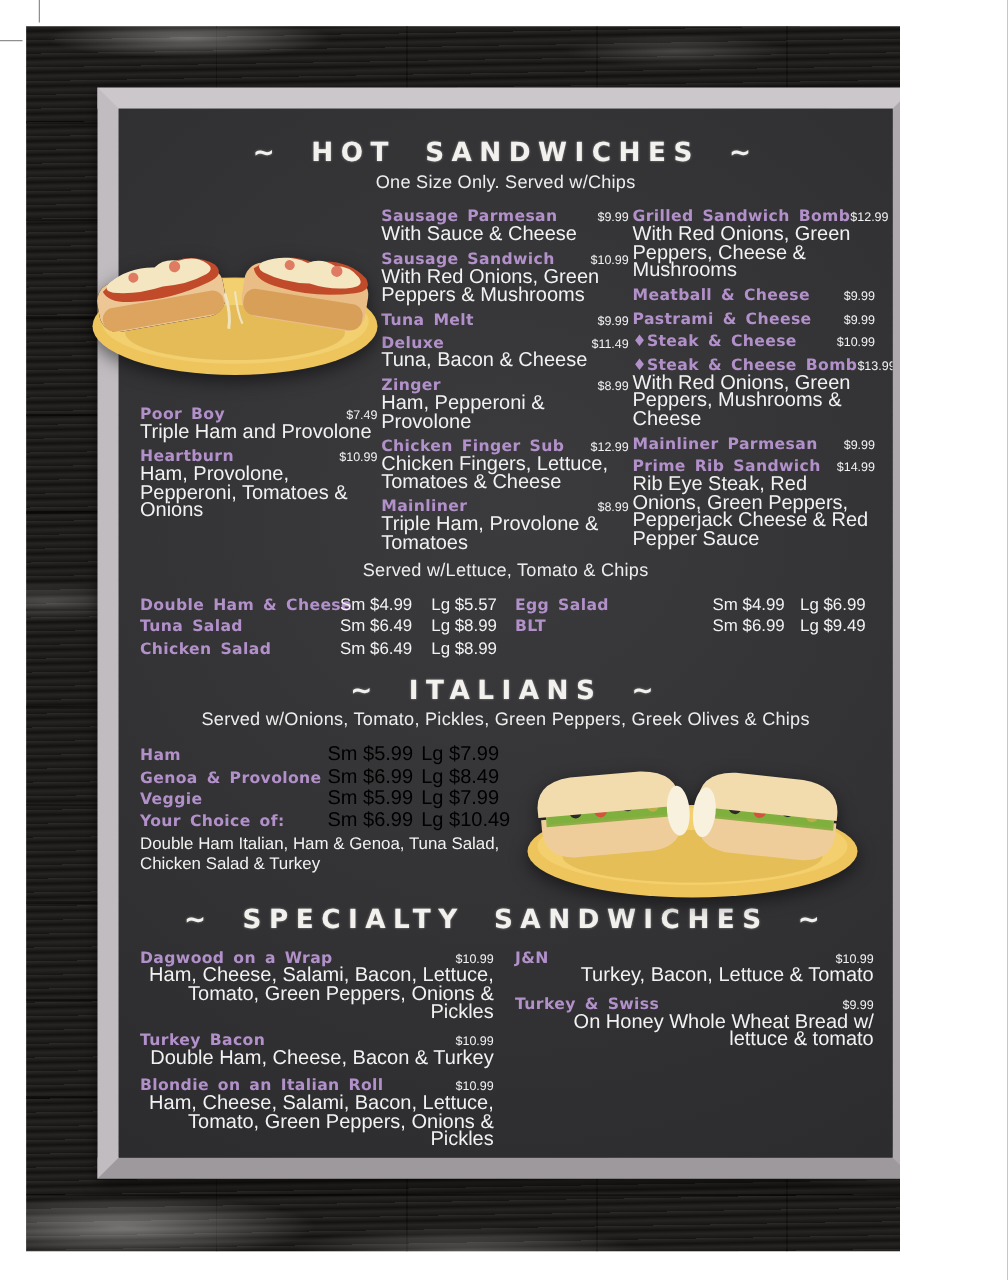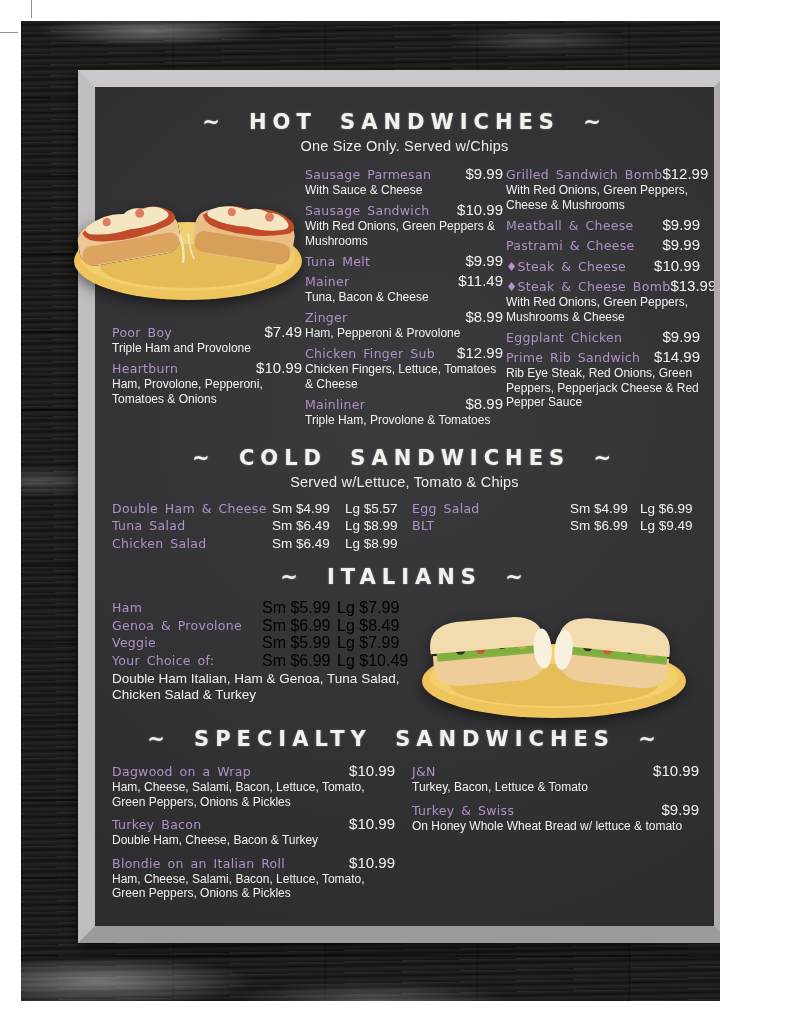--- a/index.html
+++ b/index.html
@@ -34,41 +34,41 @@
     border-color:#cbc7ca #adA9ad #9d999d #c0bcc0;
     box-shadow:0 4px 12px rgba(0,0,0,.6), inset 0 0 2px rgba(0,0,0,.4);z-index:2;}
   .board{position:relative;width:100%;height:100%;overflow:hidden;
     background:radial-gradient(circle at 50% 38%, #3b3b3e 0%, #333336 55%, #2c2c2f 100%);}
   .content{position:relative;padding-top:22px;}
   
   .chalk-title{font-family:"DejaVu Sans",sans-serif;font-weight:bold;font-size:21px;line-height:26px;
     letter-spacing:6px;word-spacing:10px;color:#f3f1ee;text-align:center;
     text-shadow:0 0 2px rgba(255,255,255,.45);}
   .sub{font-size:14.5px;line-height:19px;color:#ededed;text-align:center;letter-spacing:.2px;margin-top:2px;}
-  .nm{color:#b290c9;font-weight:normal;font-family:"DejaVu Sans",sans-serif;font-size:12.5px;
+  .nm{color:#b290c9;font-weight:bold;font-family:"DejaVu Sans",sans-serif;font-size:12.5px;
     letter-spacing:.3px;word-spacing:2.5px;white-space:nowrap;}
-  .pr{color:#f2f2f2;font-size:15px;white-space:nowrap;}
-  .desc{color:#f2f2f2;font-size:12px;line-height:14.5px;margin-top:1px;}
+  .pr{color:#f2f2f2;font-size:10px;white-space:nowrap;}
+  .desc{color:#f2f2f2;font-size:16px;line-height:14.5px;margin-top:1px;}
   .desc:empty{display:none;}
   .item{margin-bottom:3.5px;}
   .item .row{display:flex;justify-content:space-between;align-items:baseline;}
   
   .hot-grid{display:grid;grid-template-columns:190px 198px 194px;column-gap:3px;
     margin:9px 12px 0 17px;}
   .photo-spacer{height:158px;}
   
   .cold-grid{display:grid;grid-template-columns:300px 290px;margin:8px 0 0 17px;}
   .srow{display:grid;grid-template-columns:160px 73px 67px;line-height:17.5px;}
   .cold-grid .blk2 .srow{grid-template-columns:158px 70px 62px;}
   .srow .sm,.srow .lg{color:#f2f2f2;font-size:13.5px;}
   .ital-rows{margin:9px 0 0 17px;}
   .irow{display:grid;grid-template-columns:150px 75px 100px;line-height:17.5px;}
   .note{color:#f2f2f2;font-size:13.5px;line-height:15.5px;margin:2px 0 0 17px;width:300px;}
   
-  .spec-grid{display:grid;grid-template-columns:283px 287px;column-gap:17px;margin:10px 0 0 17px;}
+  .spec-grid{display:grid;grid-template-columns:283px 287px;column-gap:17px;margin:10px 0 0 17px;text-align:right;}
   .spec-grid .item{margin-bottom:6px;}
   
   .mt-cold{margin-top:14px;} .mt-ital{margin-top:12px;} .mt-spec{margin-top:24px;}
   
   .photo{position:absolute;z-index:6;filter:drop-shadow(0 5px 7px rgba(0,0,0,.5));}
   .photo-hot{left:49px;top:152px;width:236px;height:130px;}
   .photo-ital{left:396px;top:574px;width:274px;height:126px;}
 </style>
 </head>
 <body>
@@ -126,21 +126,21 @@
               </div>
               <div class="item">
                 <div class="row">
                     <span class="nm">Tuna Melt</span>
                     <span class="pr">$9.99</span>
                   </div>
 
               </div>
               <div class="item">
                 <div class="row">
-                    <span class="nm">Mainer</span>
+                    <span class="nm">Deluxe</span>
                     <span class="pr">$11.49</span>
                   </div>
                 <div class="desc">Tuna, Bacon &amp; Cheese</div>
               </div>
               <div class="item">
                 <div class="row">
                     <span class="nm">Zinger</span>
                     <span class="pr">$8.99</span>
                   </div>
                 <div class="desc">Ham, Pepperoni &amp; Provolone</div>
@@ -192,36 +192,35 @@
               </div>
               <div class="item">
                 <div class="row">
                     <span class="nm">♦Steak &amp; Cheese Bomb</span>
                     <span class="pr">$13.99</span>
                   </div>
                 <div class="desc">With Red Onions, Green Peppers, Mushrooms &amp; Cheese</div>
               </div>
               <div class="item">
                 <div class="row">
-                    <span class="nm">Eggplant Chicken</span>
+                    <span class="nm">Mainliner Parmesan</span>
                     <span class="pr">$9.99</span>
                   </div>
 
               </div>
               <div class="item">
                 <div class="row">
                     <span class="nm">Prime Rib Sandwich</span>
                     <span class="pr">$14.99</span>
                   </div>
                 <div class="desc">Rib Eye Steak, Red Onions, Green Peppers, Pepperjack Cheese &amp; Red Pepper Sauce</div>
               </div>
             </div>
           </div>
 
-          <div class="chalk-title mt-cold">~ COLD SANDWICHES ~</div>
           <div class="sub">Served w/Lettuce, Tomato &amp; Chips</div>
 
           <div class="cold-grid">
             <div class="blk1">
               <div class="srow">
                   <span class="nm">Double Ham &amp; Cheese</span>
                   <span class="sm">Sm $4.99</span>
                   <span class="lg">Lg $5.57</span>
                 </div>
               <div class="srow">
@@ -243,20 +242,21 @@
                 </div>
               <div class="srow">
                   <span class="nm">BLT</span>
                   <span class="sm">Sm $6.99</span>
                   <span class="lg">Lg $9.49</span>
                 </div>
             </div>
           </div>
 
           <div class="chalk-title mt-ital">~ ITALIANS ~</div>
+          <div class="sub">Served w/Onions, Tomato, Pickles, Green Peppers, Greek Olives &amp; Chips</div>
 
           <div class="ital-rows">
             <div class="irow">
                 <span class="nm">Ham</span>
                 <span class="sm">Sm $5.99</span>
                 <span class="lg">Lg $7.99</span>
               </div>
             <div class="irow">
                 <span class="nm">Genoa &amp; Provolone</span>
                 <span class="sm">Sm $6.99</span>

